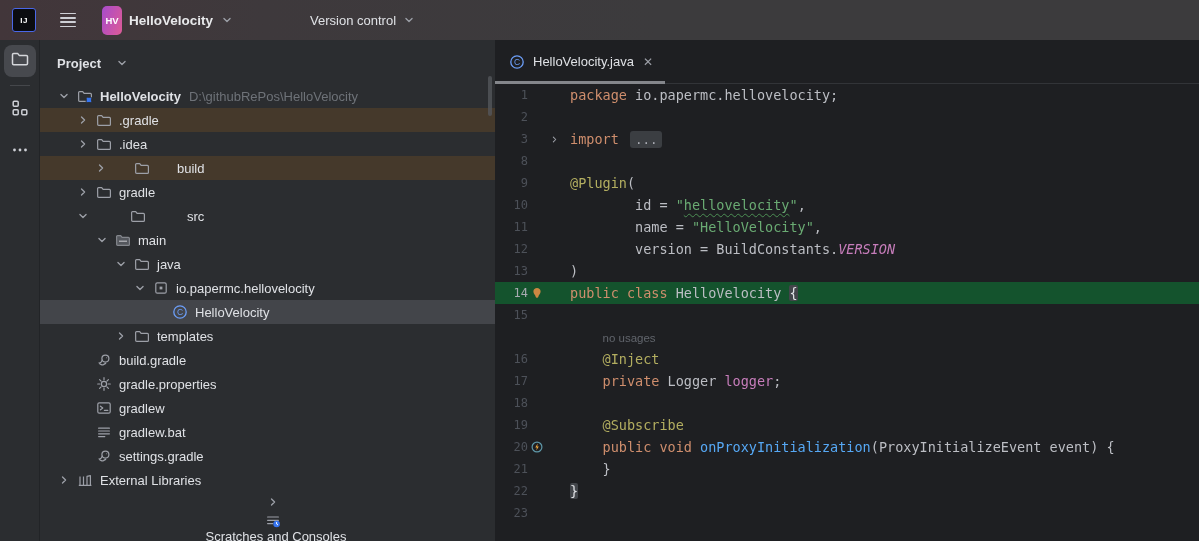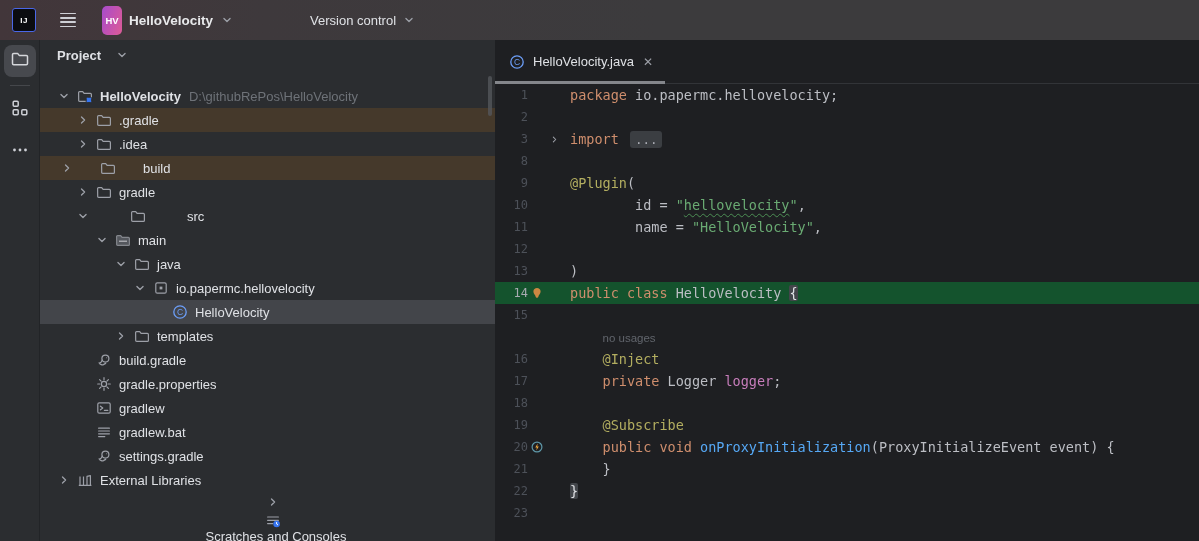--- a/index.html
+++ b/index.html
@@ -52,21 +52,21 @@
   .toolbtn.active{background:#47494E;}
   .stripe-divider{width:20px;height:1px;background:#45474B;margin:8px 0;}
   .tool-gap{height:10px;}
 
   
   .project-panel{
     width:455px;flex:0 0 455px;background:#2B2D30;position:relative;
     box-sizing:border-box;overflow:hidden;
   }
   .panel-header{
-    height:38px;display:flex;gap:14px;
+    height:38px;display:flex;align-items:center;gap:14px;
     padding:8px 0 0 17px;box-sizing:border-box;cursor:pointer;
   }
   .panel-title{font-size:13px;font-weight:600;color:#DFE1E5;}
   .tree{margin-top:6px;}
   .tree-row{
     height:24px;display:flex;align-items:center;box-sizing:border-box;cursor:pointer;
     white-space:nowrap;
   }
   .tree-row.hl-excluded{background:#45392b;}
   .tree-row.selected{background:#43454A;}
@@ -232,21 +232,21 @@
                 <path d="M6.3 4.5L9.8 8l-3.5 3.5"></path>
               </svg>
             </span>
             <span class="t-icon">
               <svg viewBox="0 0 16 16" fill="none" stroke="#9DA0A8" stroke-width="1.2" stroke-linejoin="round">
                 <path d="M1.6 4.6c0-.6.4-1 1-1h3.1l1.4 1.8h6.3c.6 0 1 .4 1 1v6c0 .6-.4 1-1 1h-10.7c-.6 0-1-.4-1-1z"></path>
               </svg>
             </span>
             <span class="t-label">.idea</span>
           </div>
-          <div class="tree-row hl-excluded" style="padding-left: 20px; gap: 20px;">
+          <div class="tree-row hl-excluded" style="padding-left: 54px; gap: 20px;">
             <span class="chev-slot">
               <svg width="14" height="14" viewBox="0 0 16 16" fill="none" stroke="#9DA0A8" stroke-width="1.5" stroke-linecap="round" stroke-linejoin="round">
                 <path d="M6.3 4.5L9.8 8l-3.5 3.5"></path>
               </svg>
             </span>
             <span class="t-icon">
               <svg viewBox="0 0 16 16" fill="none" stroke="#9DA0A8" stroke-width="1.2" stroke-linejoin="round">
                 <path d="M1.6 4.6c0-.6.4-1 1-1h3.1l1.4 1.8h6.3c.6 0 1 .4 1 1v6c0 .6-.4 1-1 1h-10.7c-.6 0-1-.4-1-1z"></path>
               </svg>
             </span>
@@ -482,20 +482,21 @@
           <div class="code-line">
             <span class="lnum">11</span>
             <span class="gicon"></span>
             <span class="fold"></span>
             <span class="ctext"><span class="tk-text">        name = </span><span class="tk-string">"HelloVelocity"</span><span class="tk-text">,</span></span>
           </div>
           <div class="code-line">
             <span class="lnum">12</span>
             <span class="gicon"></span>
             <span class="fold"></span>
+            <span class="ctext"><span class="tk-text">        version = BuildConstants.</span><span class="tk-constant">VERSION</span></span>
           </div>
           <div class="code-line">
             <span class="lnum">13</span>
             <span class="gicon"></span>
             <span class="fold"></span>
             <span class="ctext"><span class="tk-text">)</span></span>
           </div>
           <div class="code-line caret">
             <span class="lnum">14</span>
             <span class="gicon">

